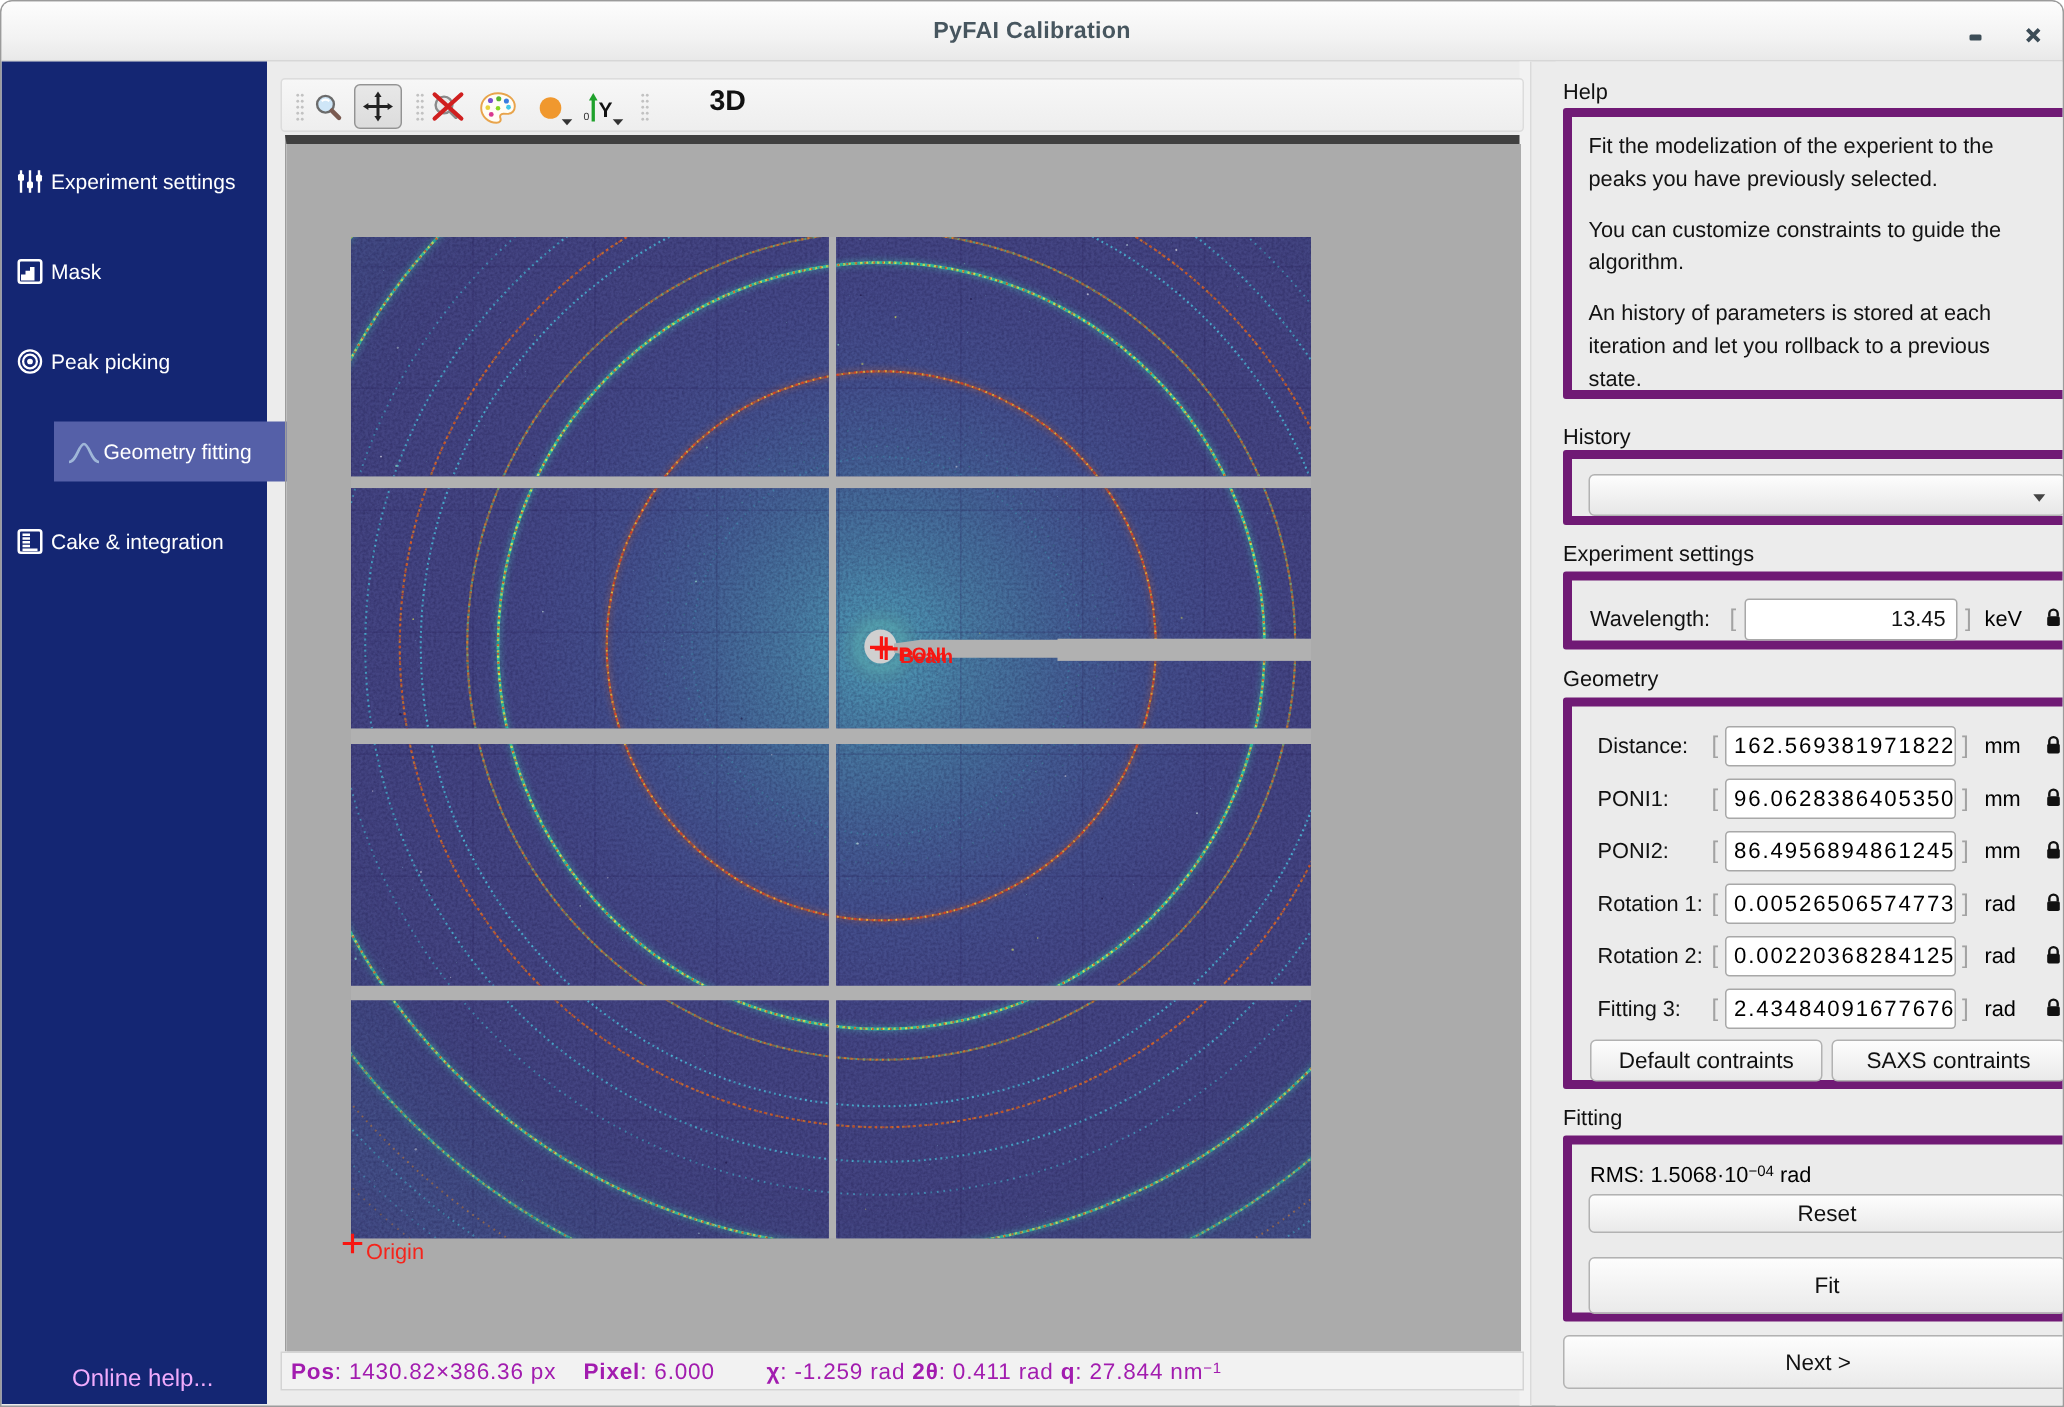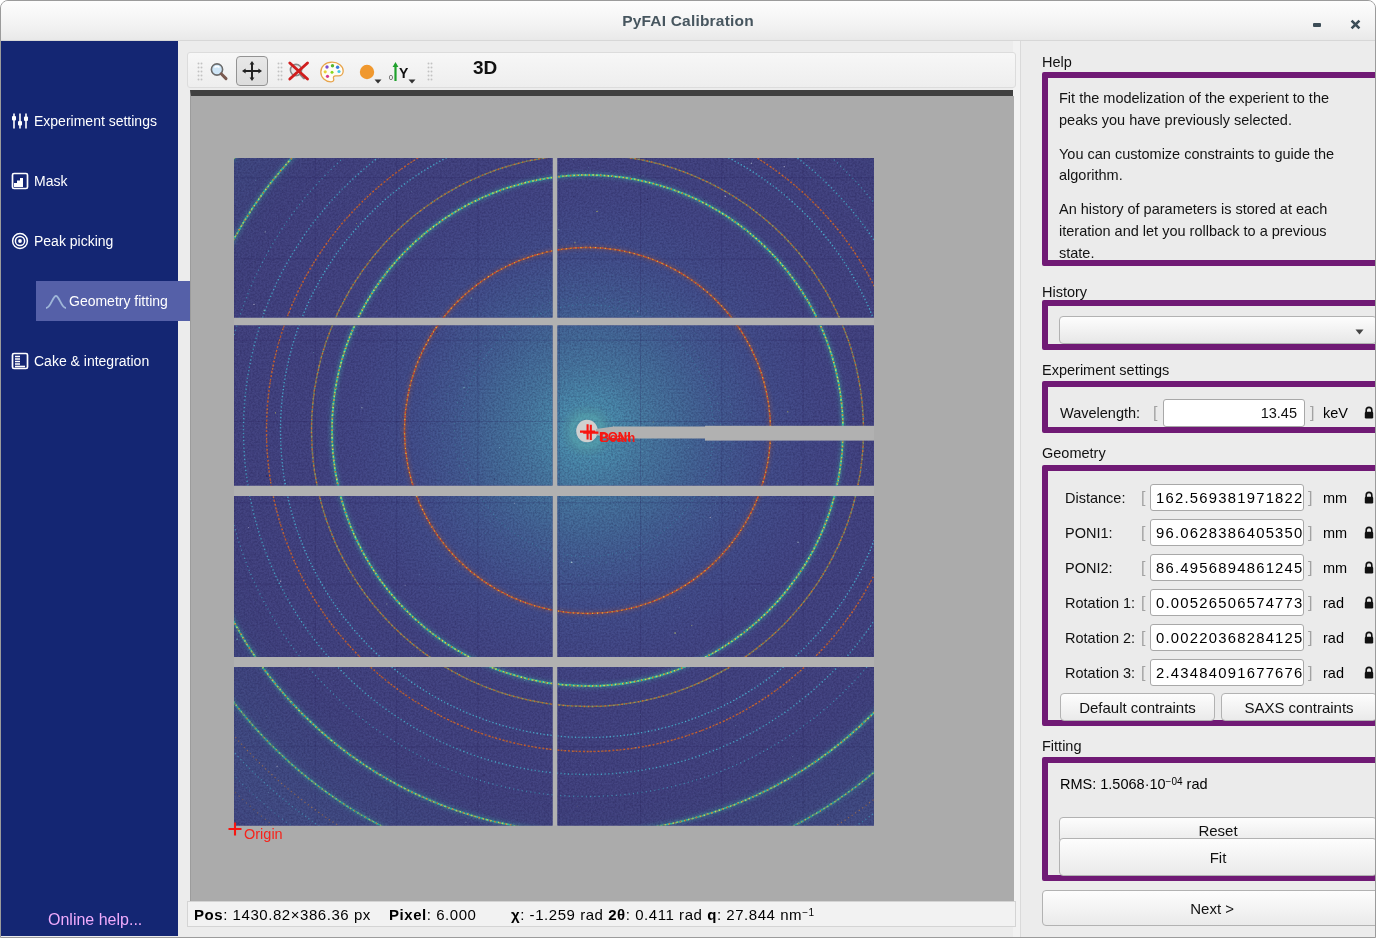--- a/index.html
+++ b/index.html
@@ -18,21 +18,21 @@
 #toolbar { position:absolute; left:186px; top:51px; width:829px; height:36px;
   background:linear-gradient(#f7f7f7,#eeeeee); border:1px solid #dcdcdc; border-radius:3px; }
 .tb-grip { position:absolute; top:8px; }
 .tb-ic { position:absolute; }
 .tb-btn { position:absolute; width:32px; height:30px; background:linear-gradient(#e8e8e8,#dcdcdc); border:1px solid #939393; border-radius:4px; padding:3px 0 0 4px; }
 .tb-dd { position:absolute; }
 .tb-dd svg,.tb-ic svg,.tb-grip svg,.tb-btn svg,.nav .ic svg,.combo .arr svg { display:block; }
 .tb-3d { position:absolute; left:249px; top:4px; font-size:19px; font-weight:bold; color:#111;margin-left:36px; }
 #plot { position:absolute; left:189px; top:89px; width:823px; height:811px; border-top:6px solid #404040; border-left:1px solid #9c9c9c; }
 #status { position:absolute; left:186px; top:900px; width:829px; height:26px; background:#f2f2f2;
-  border:1px solid #d4d4d4; font-size:15px; color:#000000; }
+  border:1px solid #d4d4d4; font-size:15px; color:#a21caf; }
 #status span { position:absolute; top:4px; white-space:nowrap; letter-spacing:0.55px; }
 #rpanel { position:absolute; left:1020px; top:40px; width:356px; height:898px; background:#ececec;margin-left:16px; }
 .sect { position:absolute; left:5px; font-size:14.5px; color:#111; }
 .gbox { position:absolute; left:5px; width:341px; background:#ebebeb; border:6px solid #701a75; border-radius:2px; }
 #helpbox { top:31px; height:194px; font-size:14.5px; color:#131313; line-height:21.6px; padding:10px 12px 0 11px; }
 #helpbox p { margin-bottom:12.5px; }
 .combo { position:absolute; left:11px; top:10px; width:318px; height:28px;
   background:linear-gradient(#fdfdfd,#e7e7e7); border:1px solid #b2b2b2; border-radius:4px; }
 .combo .arr { position:absolute; right:12px; top:12px; }
 .inp { position:absolute; background:#fff; border:1px solid #a8a8a8; border-radius:3px;
@@ -479,34 +479,34 @@
           <span class="brk bl">[</span>
           <span class="ginp">0.002203682841255</span>
           <span class="brk br">]</span>
           <span class="gunit">rad</span>
           <span class="glock"><svg width="12" height="14" viewBox="0 0 12 14" style="vertical-align:-2px">
               <path d="M3.2 6V4.2a2.8 2.8 0 0 1 5.6 0V6" fill="none" stroke="#111" stroke-width="1.6"></path>
               <rect x="1.8" y="5.8" width="8.4" height="6.6" rx="1.2" fill="#111"></rect>
             </svg></span>
         </div>
     <div class="grow" style="top:188px">
-          <span class="glab">Rotation 3:</span>
+          <span class="glab">Fitting 3:</span>
           <span class="brk bl">[</span>
           <span class="ginp">2.434840916776763</span>
           <span class="brk br">]</span>
           <span class="gunit">rad</span>
           <span class="glock"><svg width="12" height="14" viewBox="0 0 12 14" style="vertical-align:-2px">
               <path d="M3.2 6V4.2a2.8 2.8 0 0 1 5.6 0V6" fill="none" stroke="#111" stroke-width="1.6"></path>
               <rect x="1.8" y="5.8" width="8.4" height="6.6" rx="1.2" fill="#111"></rect>
             </svg></span>
         </div>
     <div class="btn" style="left:12px;top:222px;width:155px;height:28px;line-height:27px">Default contraints</div>
     <div class="btn" style="left:173px;top:222px;width:156px;height:28px;line-height:27px">SAXS contraints</div>
   </div>
   <div class="sect" style="top:697px">Fitting</div>
   <div class="gbox" style="top:716px;height:124px">
     <div style="position:absolute;left:12px;top:13px;font-size:14.5px">RMS: 1.5068·10<sup>−04</sup> rad</div>
-    <div class="btn" style="left:11px;top:54px;width:318px;height:26px;line-height:25px">Reset</div>
+    <div class="btn" style="left:11px;top:33px;width:318px;height:26px;line-height:25px">Reset</div>
     <div class="btn" style="left:11px;top:74.5px;width:318px;height:38px;line-height:37px">Fit</div>
   </div>
   <div class="btn" style="left:4.6px;top:849px;width:341px;height:36px;line-height:35px">Next &gt;</div>
  </div>
 </div>
 
 </body></html>

